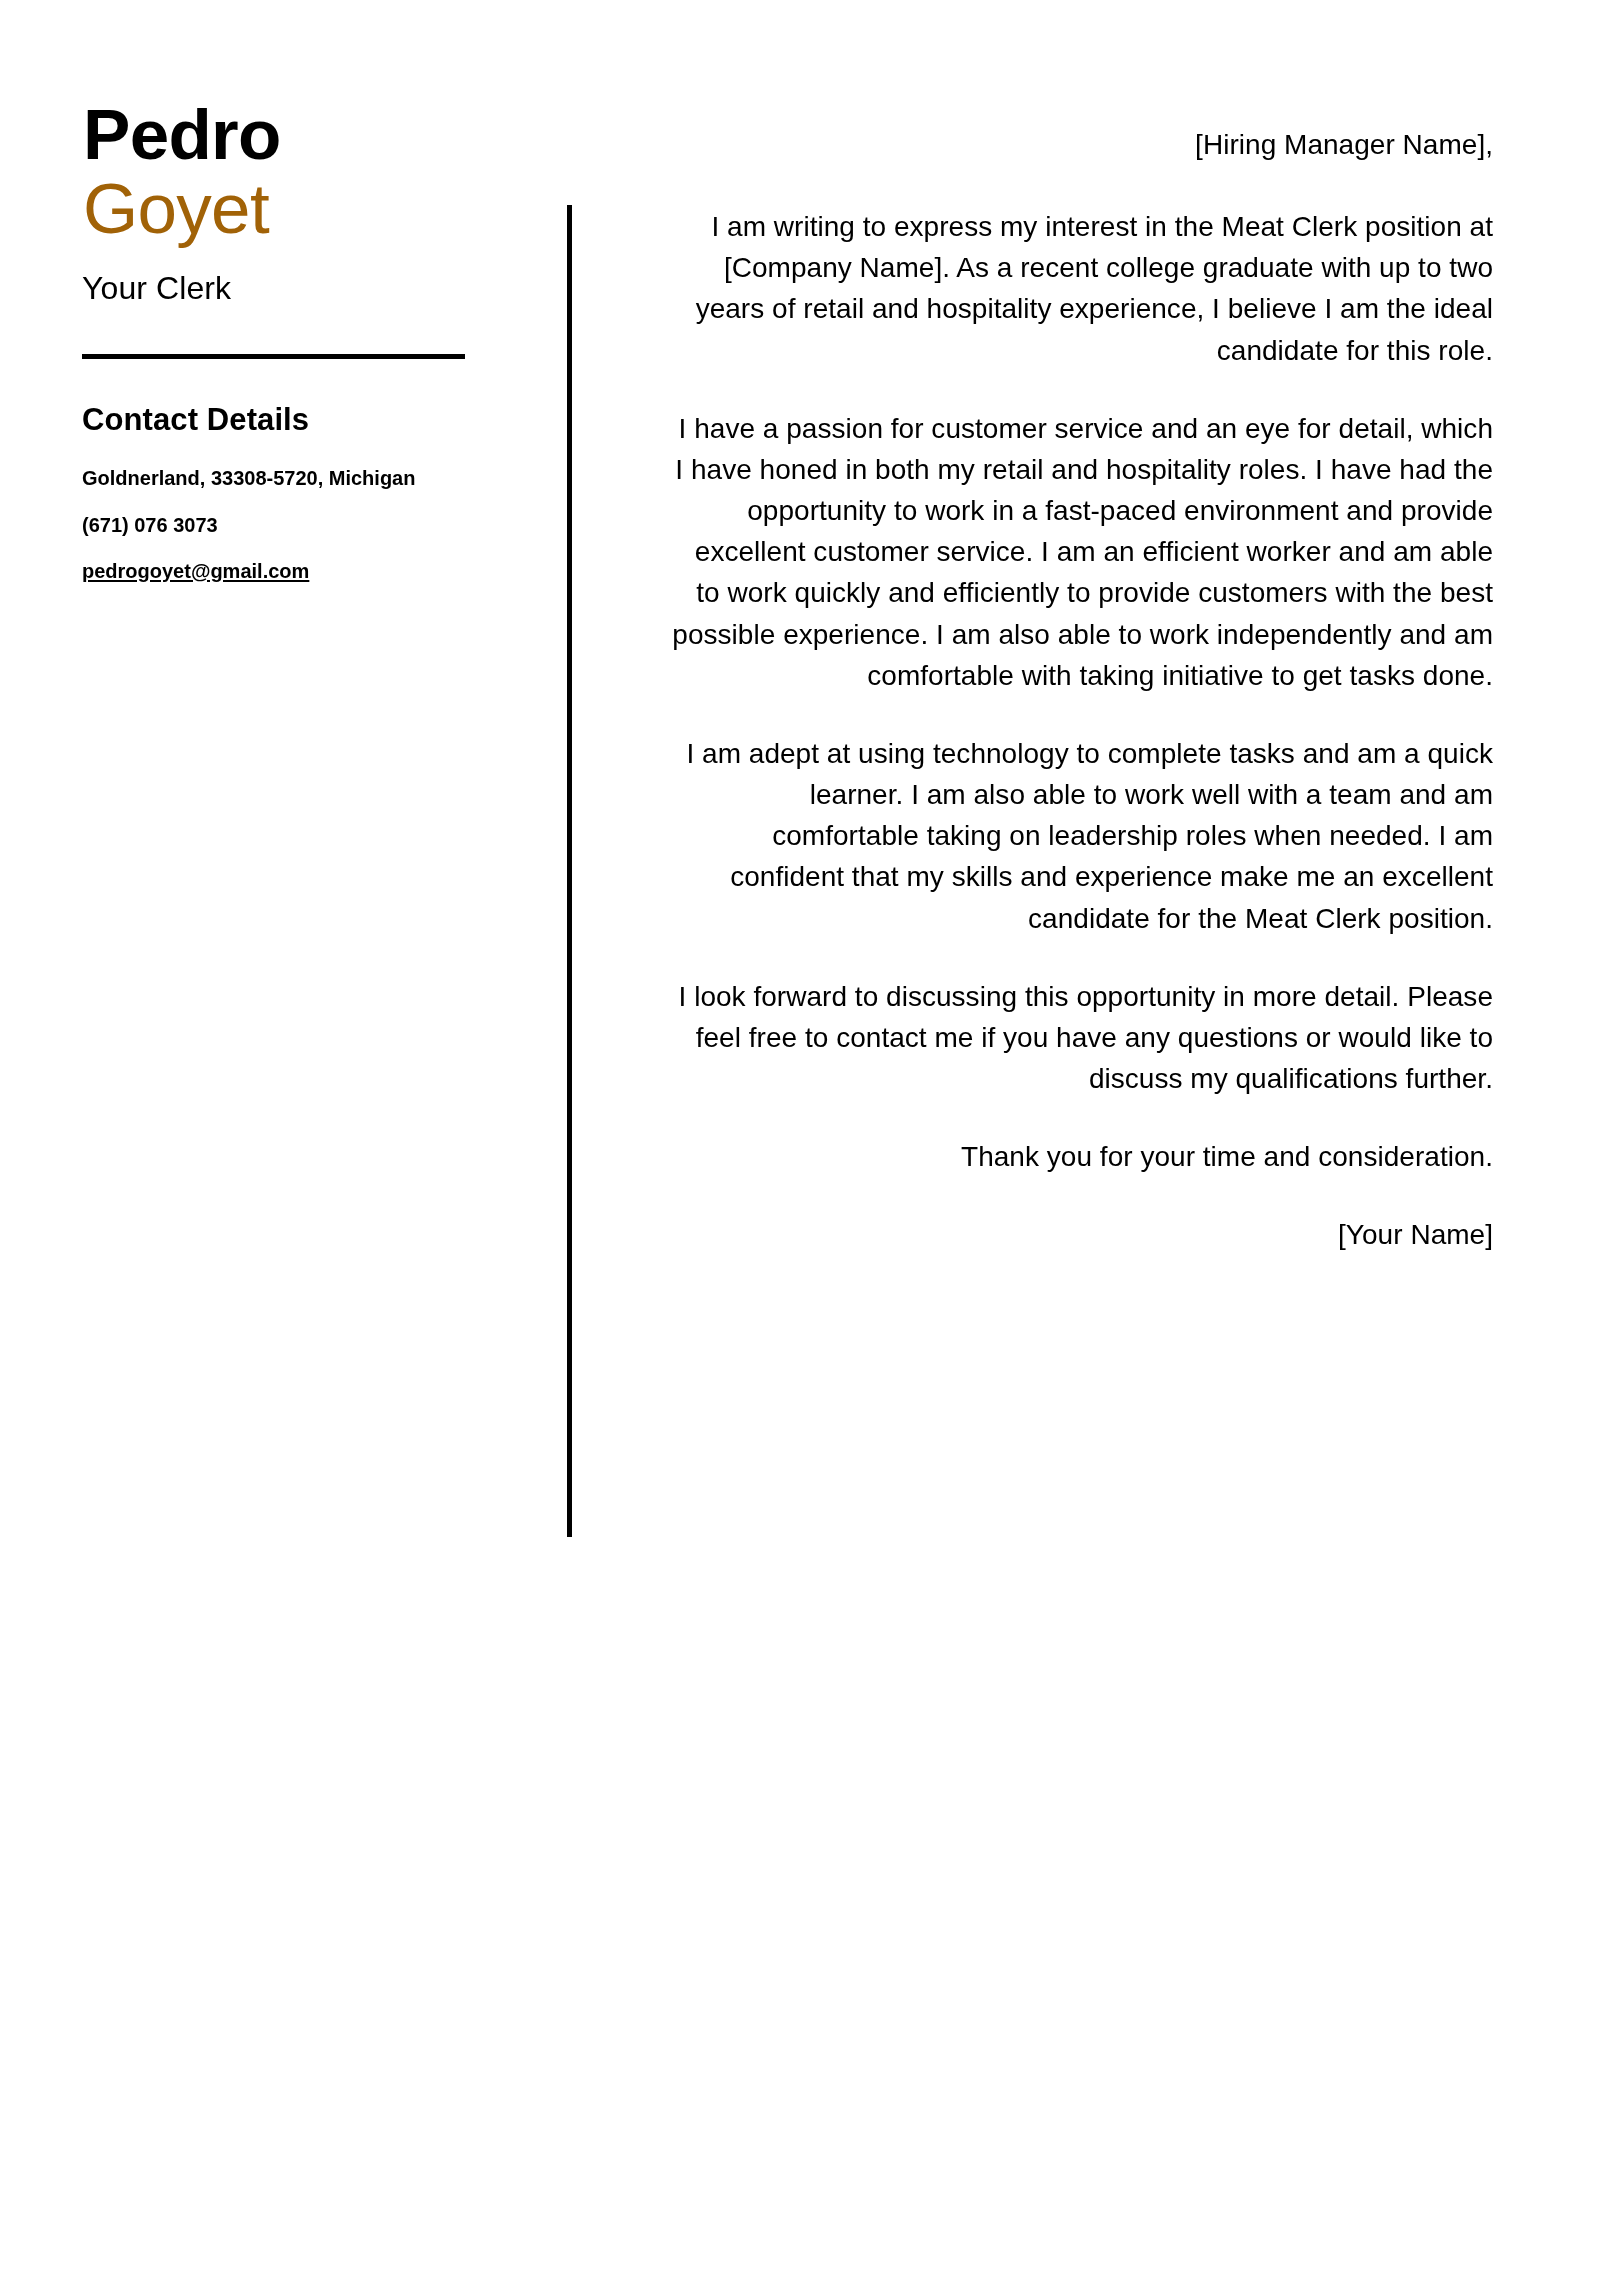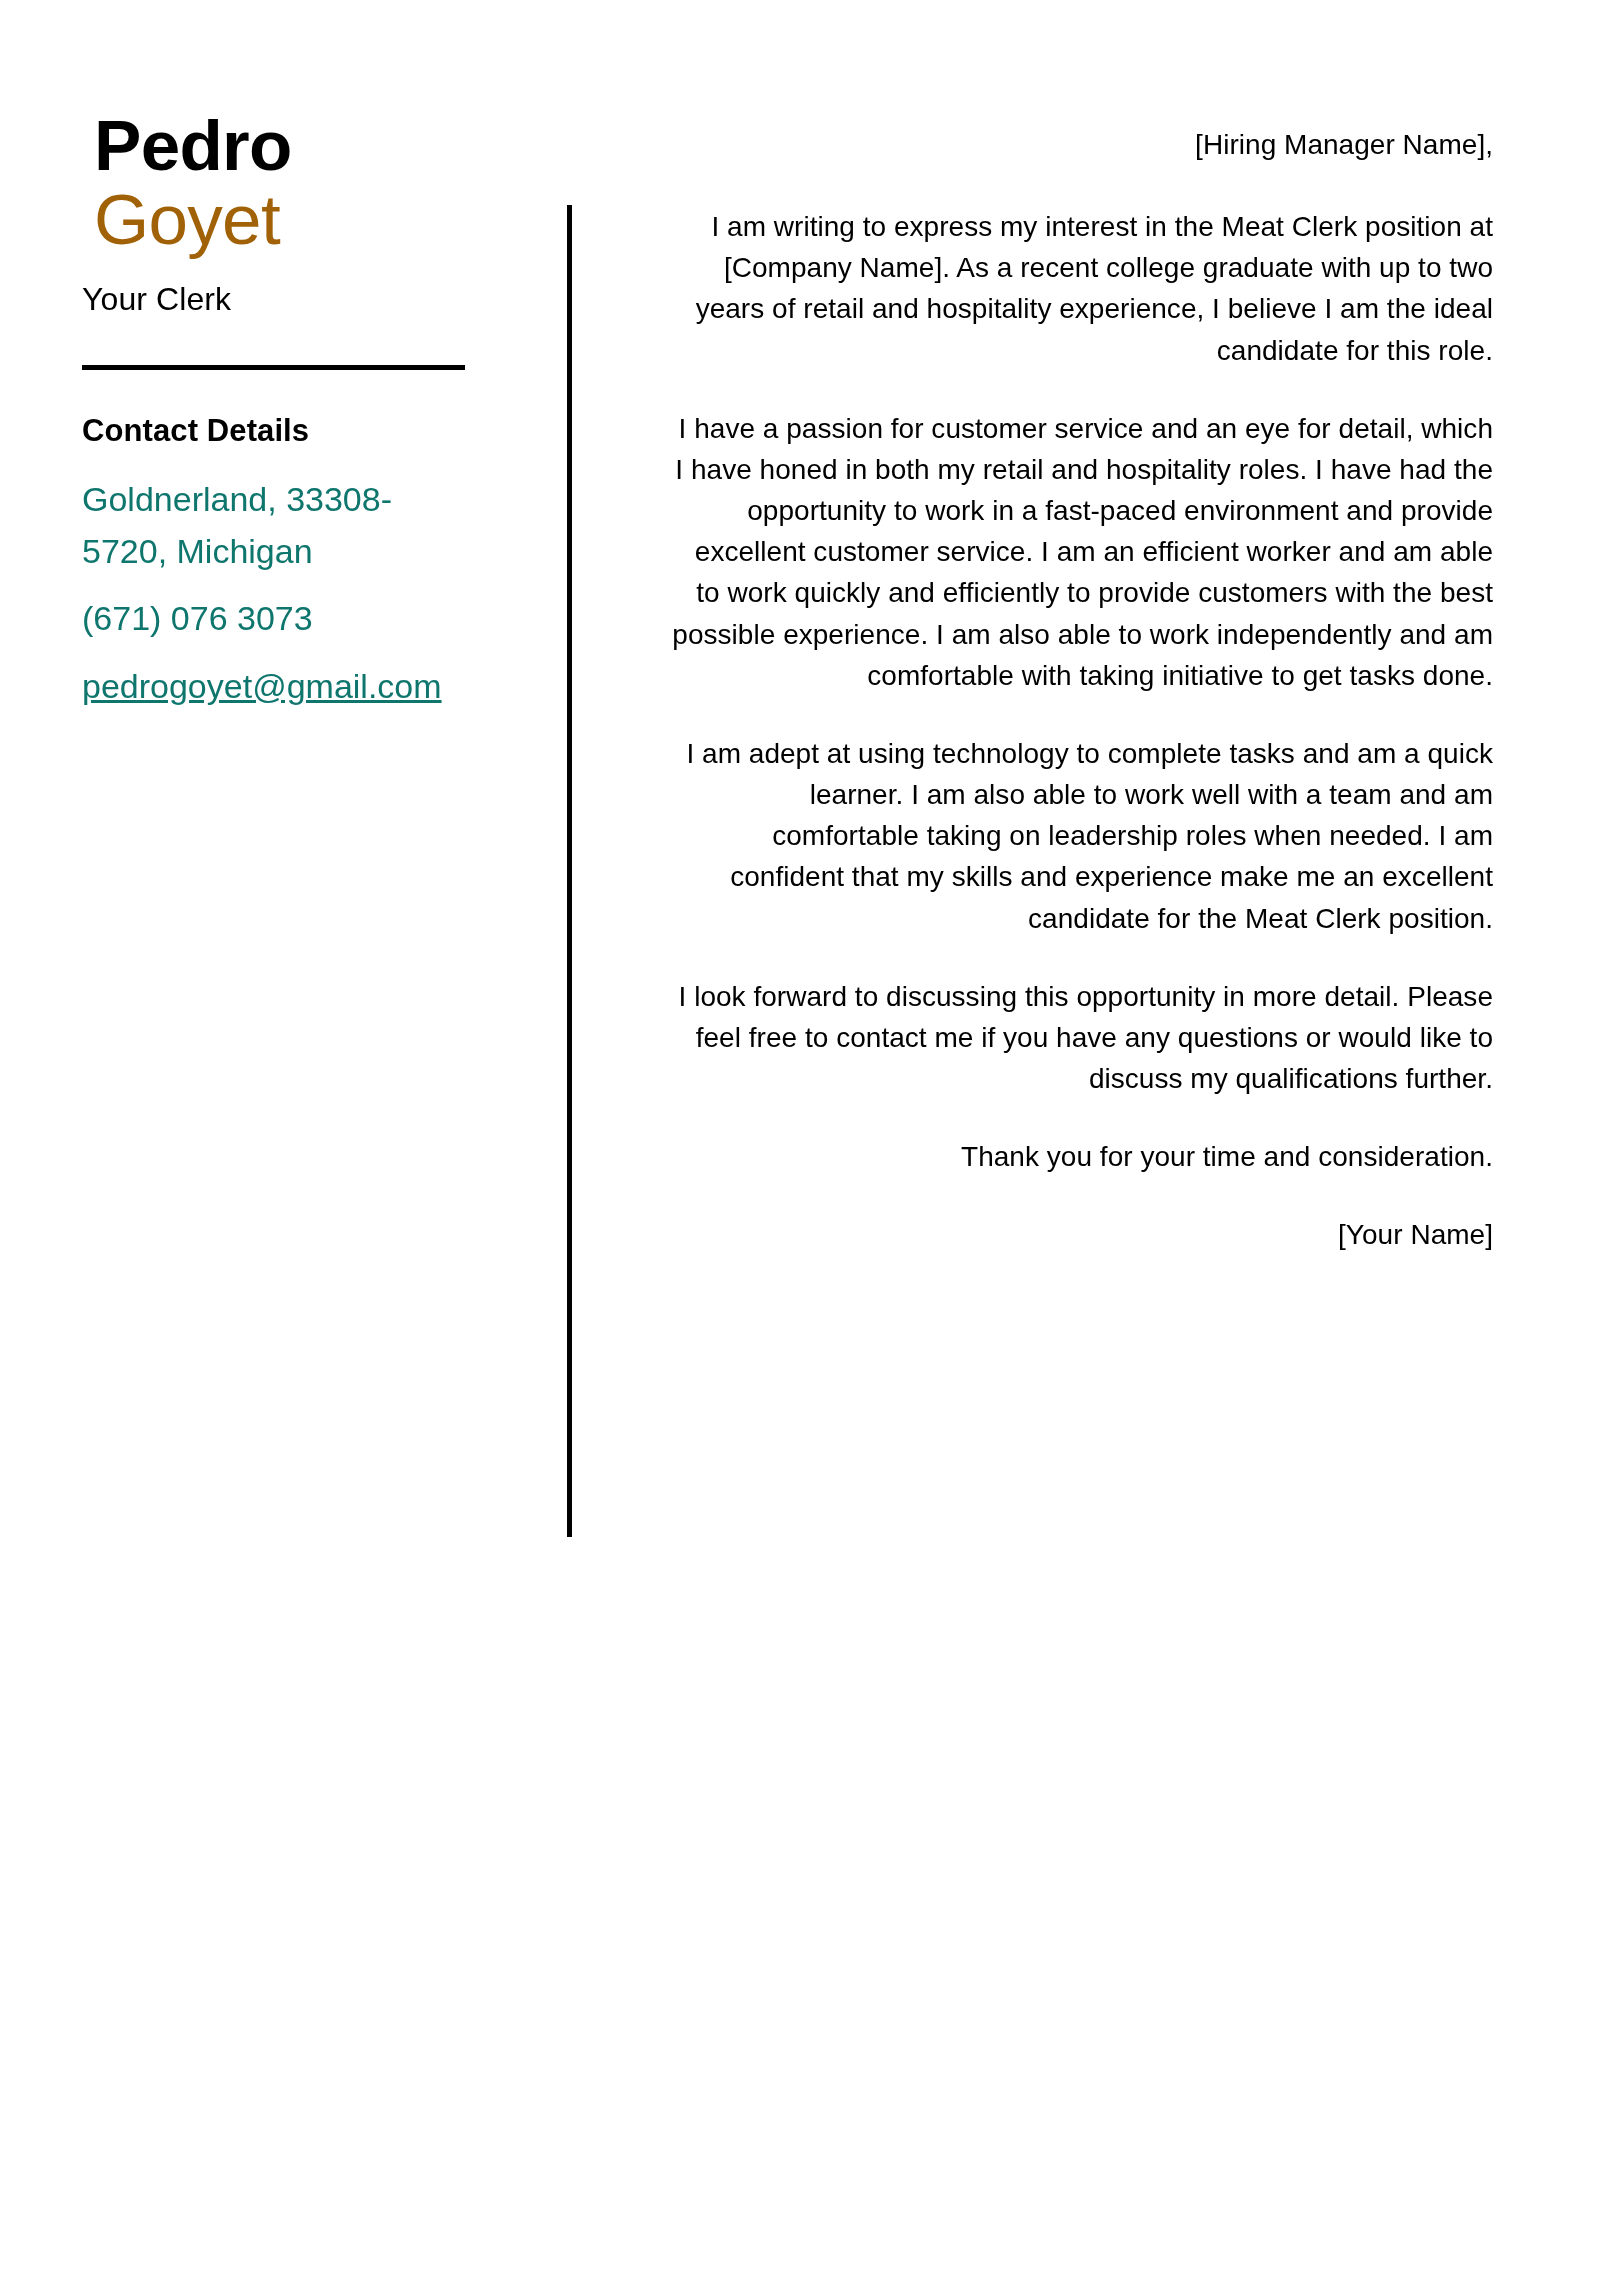--- a/index.html
+++ b/index.html
@@ -30,21 +30,21 @@
   }
 
   
   .sidebar {
     width: 570px;
     box-sizing: border-box;
     padding: 98px 0 0 82px;
     flex: 0 0 570px;
   }
   .name-block {
-    margin: 12px;
+    margin: 1px;
     line-height: 1.02;
   }
   .name-first {
     display: block;
     font-size: 71px;
     font-weight: 700;
     letter-spacing: -0.7px;
     color: #000;
   }
   .name-last {
@@ -72,24 +72,24 @@
     font-size: 31px;
     font-weight: 600;
     color: #000;
     margin-top: 43px;
     letter-spacing: 0.1px;
   }
   .contact-list {
     margin-top: 25px;
   }
   .contact-item {
-    font-size: 34px;
-    font-weight: 400;
+    font-size: 20px;
+    font-weight: 700;
     line-height: 1.52;
-    color: #0f766e;
+    color: #000000;
     margin-bottom: 15.7px;
     max-width: 367px;
   }
   .contact-item.email {
     text-decoration: underline;
     text-underline-offset: 2px;
   }
 
   
   .divider {

